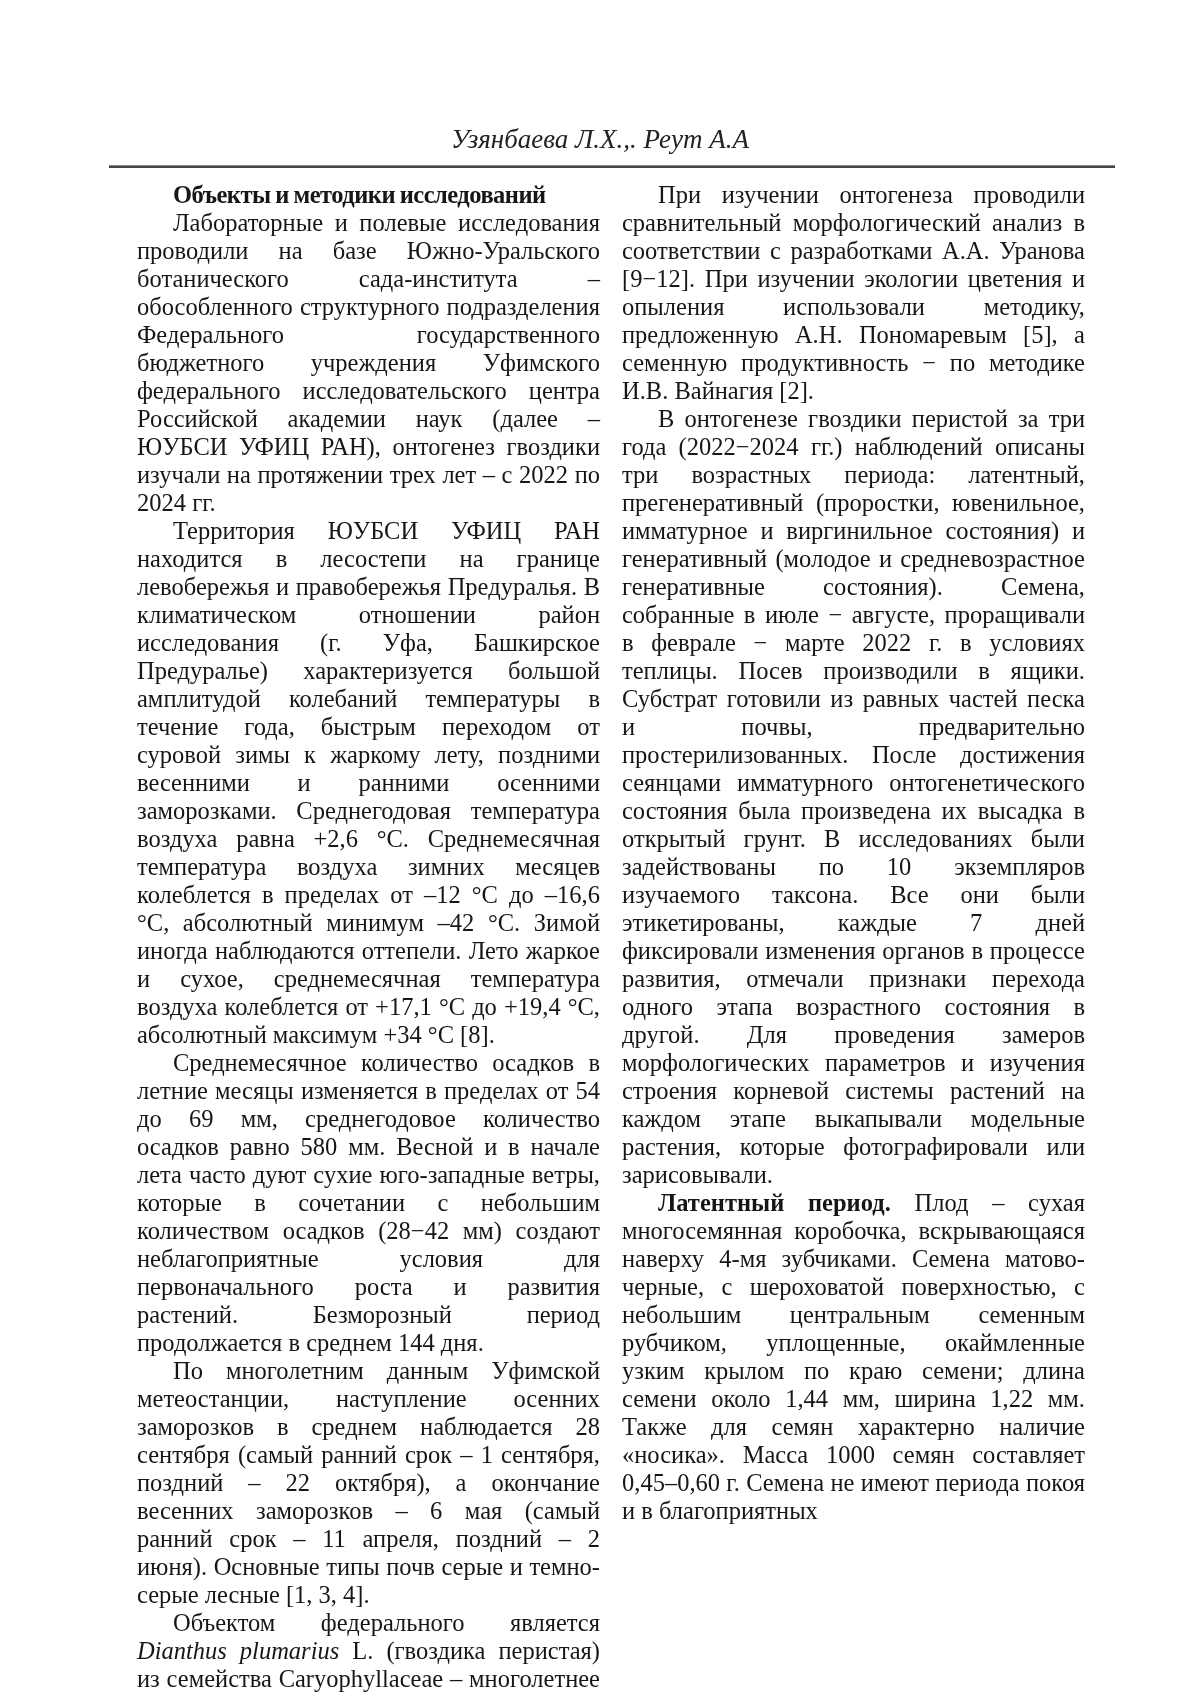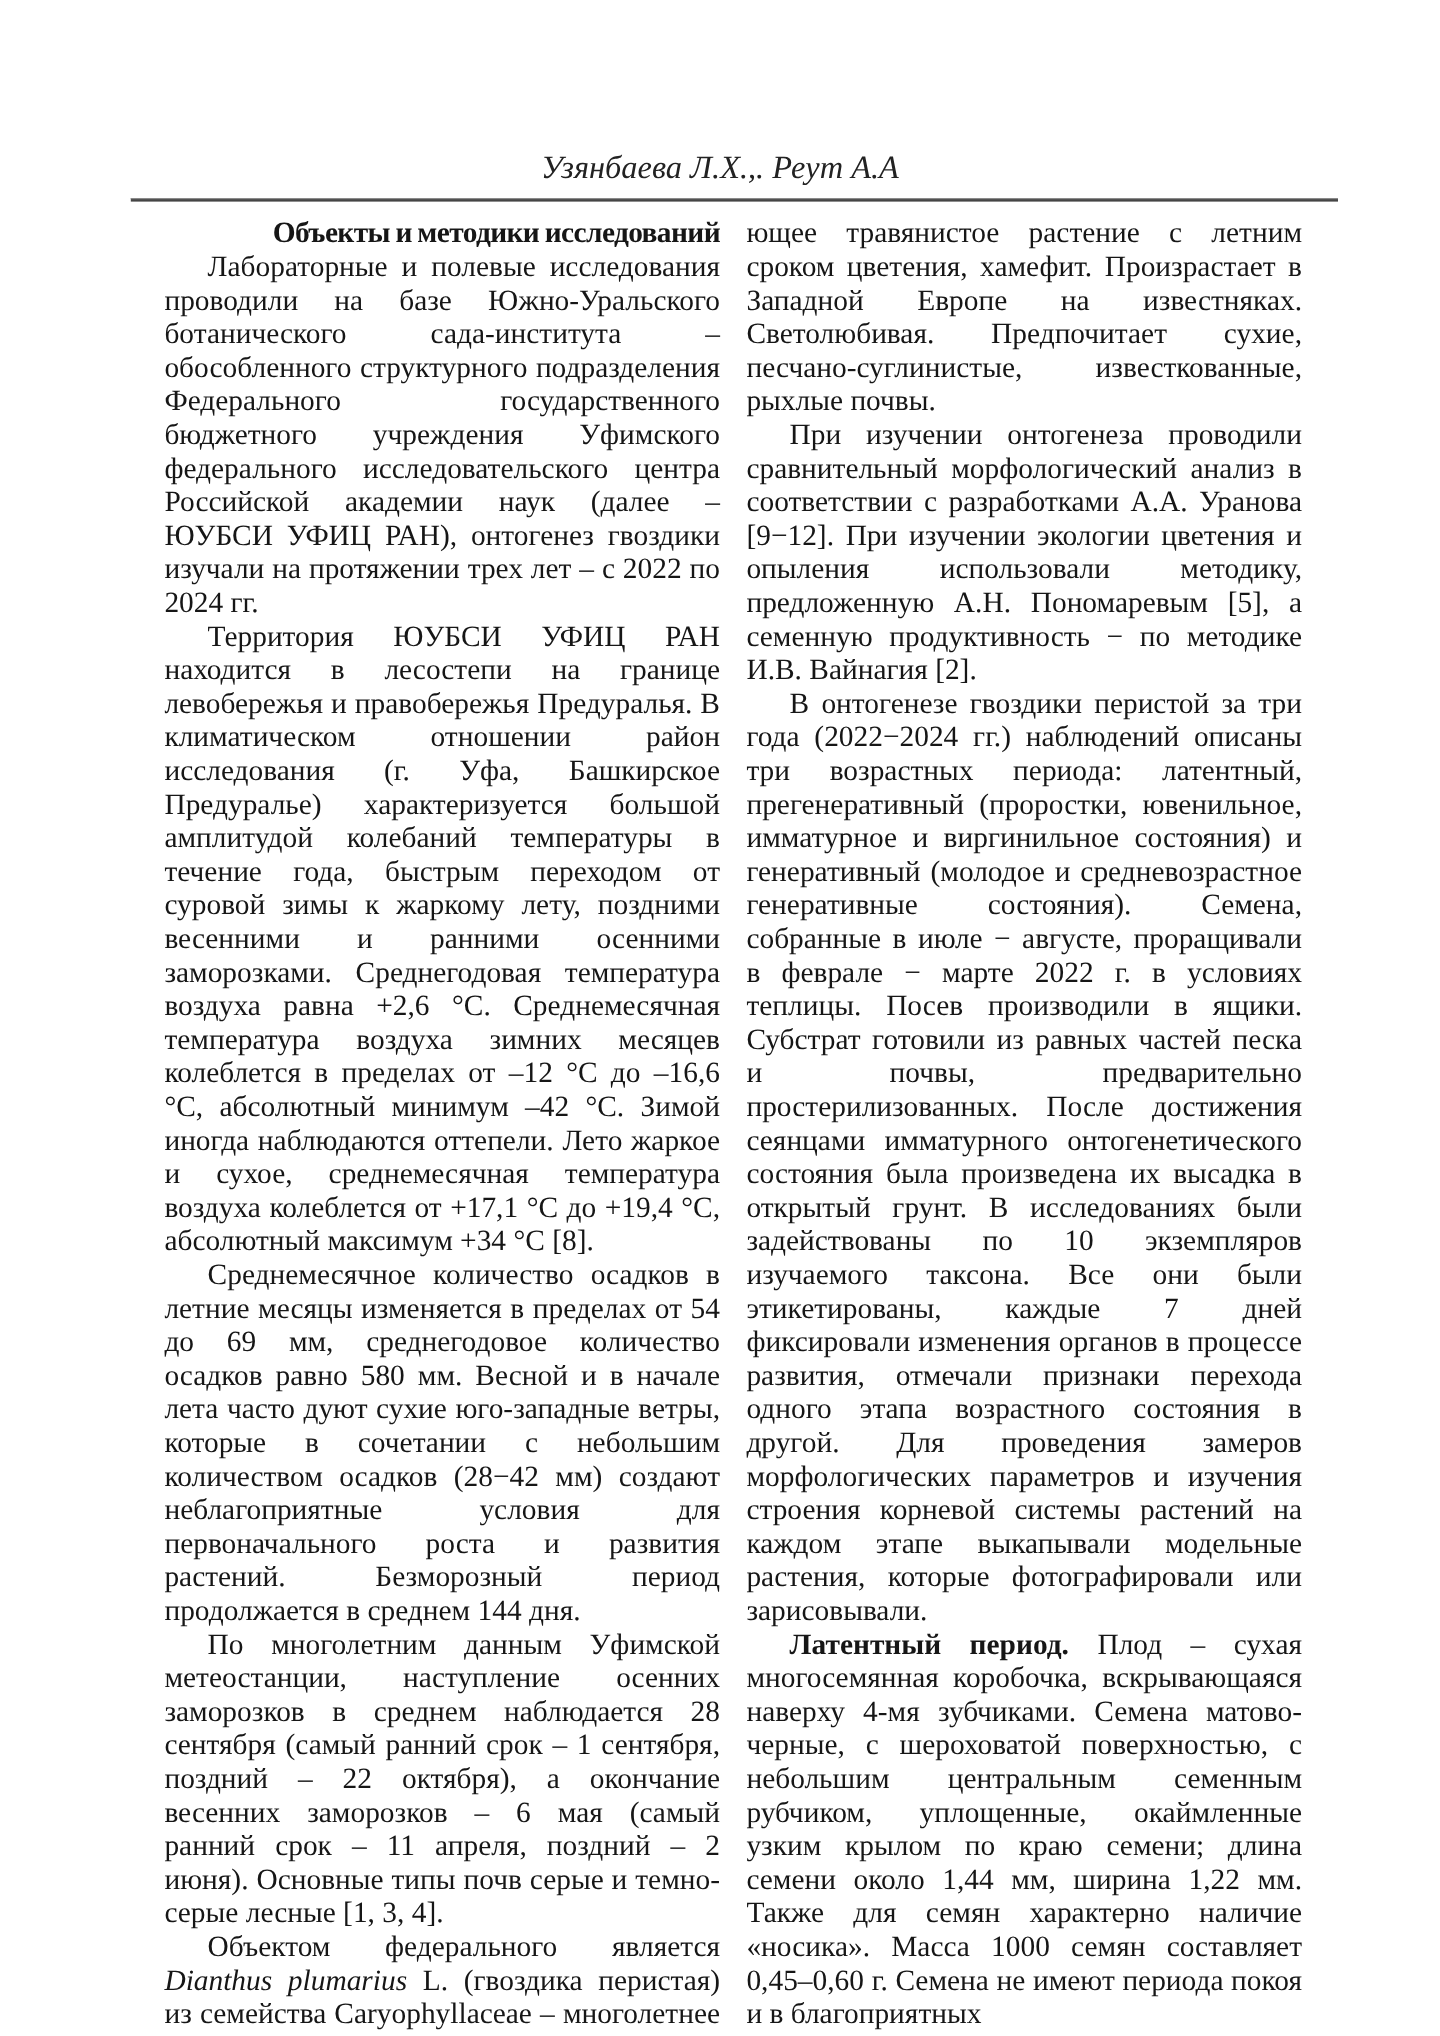--- a/index.html
+++ b/index.html
@@ -45,21 +45,21 @@
     line-height: 28px;
     text-align: justify;
   }
   .column-left  { left: 137px; }
   .column-right { left: 622px; }
   .column p { text-indent: 36px; }
   .column p.no-indent { text-indent: 0; }
   .sec-heading {
     font-weight: bold;
     text-indent: 36px;
-    text-align: right;
+    text-align: left;
     white-space: nowrap;
     letter-spacing: -0.5px;
     word-spacing: -1px;
   }
   .sec-heading.gap-above { margin-top: 28px; }
   .species { font-style: italic; }
   .runin-lead { font-weight: bold; }
   .footer {
     position: absolute;
     top: 1523px;
@@ -86,20 +86,19 @@
   <div class="column column-left">
     <p class="sec-heading">Объекты и методики исследований</p>
     <p>Лабораторные и полевые исследования проводили на базе Южно-Уральского ботанического сада-института – обособленного структурного подразделения Федерального государственного бюджетного учреждения Уфимского федерального исследовательского центра Российской академии наук (далее – ЮУБСИ УФИЦ РАН), онтогенез гвоздики изучали на протяжении трех лет – с 2022 по 2024 гг.</p>
     <p>Территория ЮУБСИ УФИЦ РАН находится в лесостепи на границе левобережья и правобережья Предуралья. В климатическом отношении район исследования (г. Уфа, Башкирское Предуралье) характеризуется большой амплитудой колебаний температуры в течение года, быстрым переходом от суровой зимы к жаркому лету, поздними весенними и ранними осенними заморозками. Среднегодовая температура воздуха равна +2,6 °С. Среднемесячная температура воздуха зимних месяцев колеблется в пределах от –12 °С до –16,6 °С, абсолютный минимум –42 °С. Зимой иногда наблюдаются оттепели. Лето жаркое и сухое, среднемесячная температура воздуха колеблется от +17,1 °С до +19,4 °С, абсолютный максимум +34 °С [8].</p>
     <p>Среднемесячное количество осадков в летние месяцы изменяется в пределах от 54 до 69 мм, среднегодовое количество осадков равно 580 мм. Весной и в начале лета часто дуют сухие юго-западные ветры, которые в сочетании с небольшим количеством осадков (28−42 мм) создают неблагоприятные условия для первоначального роста и развития растений. Безморозный период продолжается в среднем 144 дня.</p>
     <p>По многолетним данным Уфимской метеостанции, наступление осенних заморозков в среднем наблюдается 28 сентября (самый ранний срок – 1 сентября, поздний – 22 октября), а окончание весенних заморозков – 6 мая (самый ранний срок – 11 апреля, поздний – 2 июня). Основные типы почв серые и темно-серые лесные [1, 3, 4].</p>
     <p><span>Объектом федерального является </span><span class="species">Dianthus plumarius</span><span> L. (гвоздика перистая) из семейства Caryophyllaceae – многолетнее поликарпическое летне-зимнезеленое длительновегетиру-</span></p>
   </div>
 
   <div class="column column-right">
-    <p class="no-indent">ющее травянистое растение с летним сроком цветения, хамефит. Произрастает в Западной Европе на известняках. Светолюбивая. Предпочитает сухие, песчано-суглинистые, известкованные, рыхлые почвы.</p>
     <p>При изучении онтогенеза проводили сравнительный морфологический анализ в соответствии с разработками А.А. Уранова [9−12]. При изучении экологии цветения и опыления использовали методику, предложенную А.Н. Пономаревым [5], а семенную продуктивность − по методике И.В. Вайнагия [2].</p>
     <p>В онтогенезе гвоздики перистой за три года (2022−2024 гг.) наблюдений описаны три возрастных периода: латентный, прегенеративный (проростки, ювенильное, имматурное и виргинильное состояния) и генеративный (молодое и средневозрастное генеративные состояния). Семена, собранные в июле − августе, проращивали в феврале − марте 2022 г. в условиях теплицы. Посев производили в ящики. Субстрат готовили из равных частей песка и почвы, предварительно простерилизованных. После достижения сеянцами имматурного онтогенетического состояния была произведена их высадка в открытый грунт. В исследованиях были задействованы по 10 экземпляров изучаемого таксона. Все они были этикетированы, каждые 7 дней фиксировали изменения органов в процессе развития, отмечали признаки перехода одного этапа возрастного состояния в другой. Для проведения замеров морфологических параметров и изучения строения корневой системы растений на каждом этапе выкапывали модельные растения, которые фотографировали или зарисовывали.</p>
     <p><span class="runin-lead">Латентный период.</span><span> Плод – сухая многосемянная коробочка, вскрывающаяся наверху 4-мя зубчиками. Семена матово-черные, с шероховатой поверхностью, с небольшим центральным семенным рубчиком, уплощенные, окаймленные узким крылом по краю семени; длина семени около 1,44 мм, ширина 1,22 мм. Также для семян характерно наличие «носика». Масса 1000 семян составляет 0,45–0,60 г. Семена не имеют периода покоя и в благоприятных</span></p>
   </div>
 
 
 </div>
 
 </body></html>

